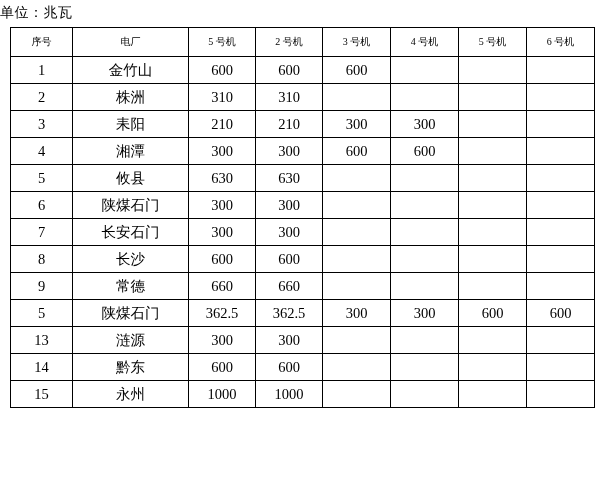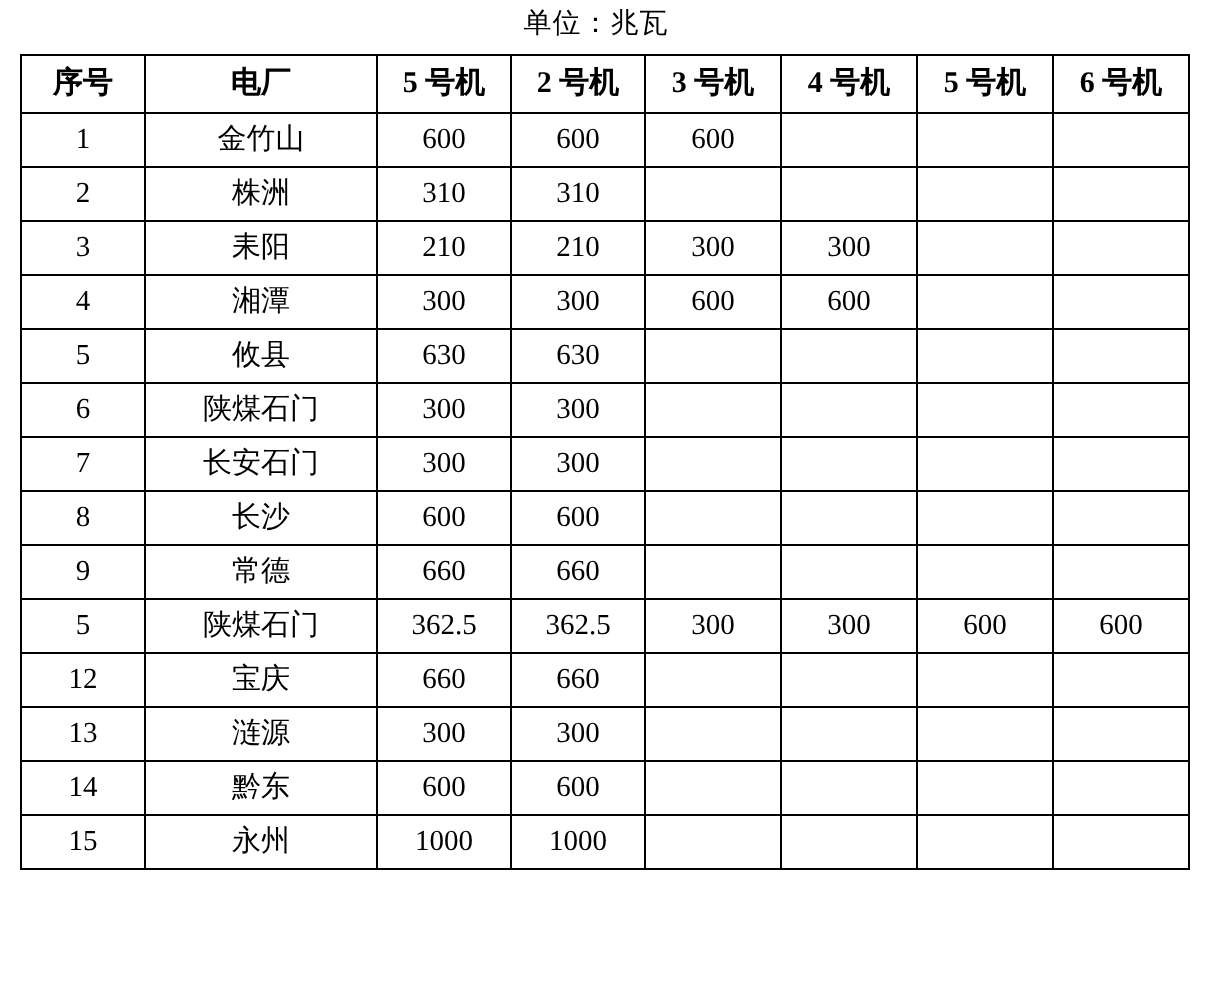--- a/index.html
+++ b/index.html
@@ -14,21 +14,21 @@
     color: #000000;
     overflow: hidden;
   }
   #page {
     position: relative;
     width: 608px;
     height: 494px;
     box-sizing: border-box;
   }
   #unit-line {
-    text-align: center;
+    text-align: left;
     font-size: 14px;
     line-height: 18px;
     padding: 4px 12px 5px 0;
     letter-spacing: 0.5px;
   }
   table.grid {
     border-collapse: collapse;
     table-layout: fixed;
     width: 584px;
     margin: 0 0 0 10px;
@@ -37,23 +37,22 @@
     border: 1px solid #000000;
     text-align: center;
     vertical-align: middle;
     font-weight: normal;
     font-size: 14.5px;
     line-height: 16px;
     height: 26px;
     padding: 0;
   }
   table.grid thead td {
-    font-size: 15px;
+    font-size: 10px;
     height: 28px;
-    font-weight: bold;
   }
   
   col.c-idx   { width: 62px; }
   col.c-plant { width: 116px; }
   col.c-unit  { width: 67px; }
   col.c-unit-sm { width: 68px; }
   .num { font-family: "Liberation Serif", "DejaVu Serif", serif; }
 </style>
 </head>
 <body>
@@ -180,30 +179,20 @@
           <td>5</td>
           <td>陕煤石门</td>
           <td class="num">362.5</td>
           <td class="num">362.5</td>
           <td class="num">300</td>
           <td class="num">300</td>
           <td class="num">600</td>
           <td class="num">600</td>
         </tr>
         <tr>
-          <td>12</td>
-          <td>宝庆</td>
-          <td class="num">660</td>
-          <td class="num">660</td>
-          <td class="num"></td>
-          <td class="num"></td>
-          <td class="num"></td>
-          <td class="num"></td>
-        </tr>
-        <tr>
           <td>13</td>
           <td>涟源</td>
           <td class="num">300</td>
           <td class="num">300</td>
           <td class="num"></td>
           <td class="num"></td>
           <td class="num"></td>
           <td class="num"></td>
         </tr>
         <tr>

